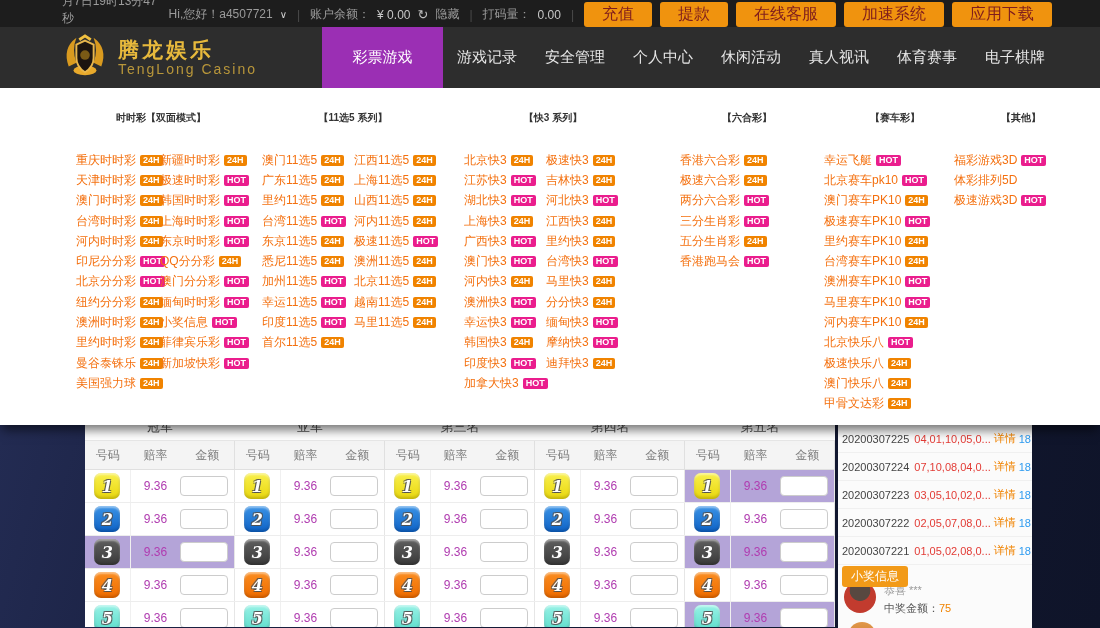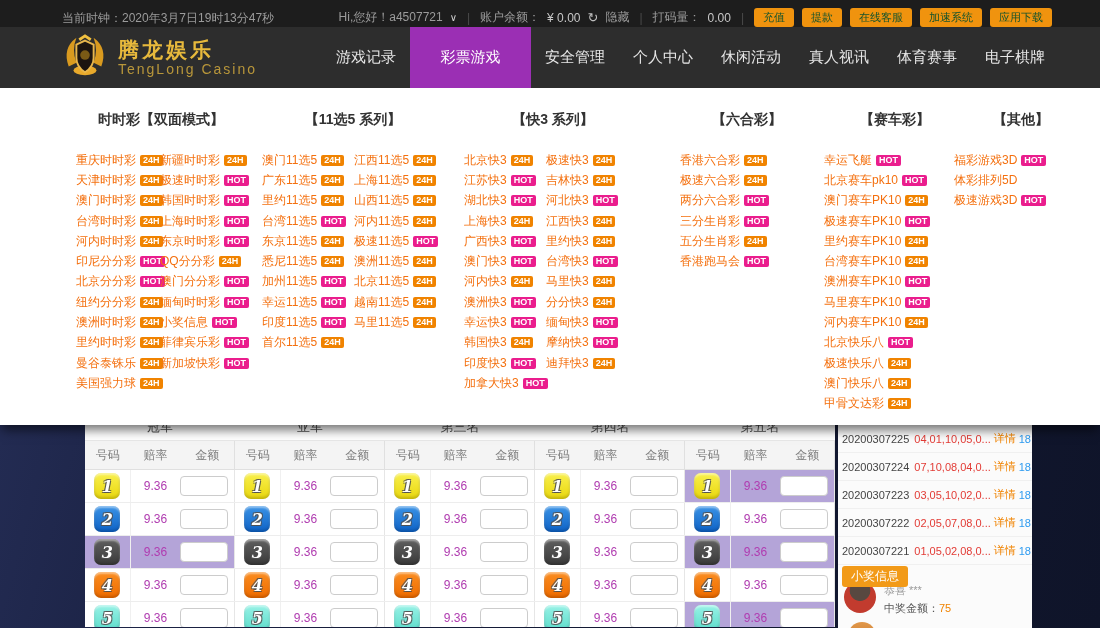--- a/index.html
+++ b/index.html
@@ -10,21 +10,21 @@
     background: linear-gradient(105deg,#27305a 0%,#1a2142 28%,#131a35 58%,#0f1429 100%);
   }
   
   .topbar { position:absolute; top:0; left:0; right:0; height:27px; background:#1d1d1d;
     display:flex; align-items:flex-end; font-size:12px; color:#9b9b9b; z-index:30; }
   .tb-left { margin-left:62px; }
   .tb-right { margin-left:auto; margin-right:48px; display:flex; align-items:center; gap:7px; white-space:nowrap; }
   .tb-sep { color:#4a4a4a; margin:0 3px; }
   .tb-caret { color:#cfcfcf; font-size:10px; cursor:pointer; }
   .tb-refresh { color:#bdbdbd; cursor:pointer; font-size:13px; }
-  .tb-btn { background:#f0930e; color:#14532d; padding:2px 9px; border-radius:3px; font-size:11px; cursor:pointer; }
+  .tb-btn { background:#f0930e; color:#7f1d1d; padding:2px 18px; border-radius:3px; font-size:16px; cursor:pointer; }
   .tb-val { color:#c7c7c7; }
   
   .navbar { position:absolute; top:27px; left:0; right:0; height:61px; background:#2d2d2d;
     display:flex; align-items:center; z-index:30; }
   .logo { display:flex; align-items:center; margin-left:62px; width:260px; cursor:pointer; }
   .logo-text { margin-left:10px; }
   .logo-title { color:#e7b93c; font-size:21px; font-weight:bold; letter-spacing:3px; line-height:22px; }
   .logo-sub { color:#b8963a; font-size:14px; letter-spacing:2px; }
   .nav-items { display:flex; height:100%; }
   .nav-item { width:88px; height:100%; display:flex; align-items:center; justify-content:center;
@@ -34,21 +34,21 @@
   .dropdown { position:absolute; top:88px; left:0; right:0; height:337px; background:#ffffff;
     box-shadow:0 7px 10px -2px rgba(0,0,0,0.55); z-index:20; }
   .menu-col { position:absolute; top:0; height:100%; }
   .col1 { left:72px;  width:178px; }
   .col2 { left:258px; width:190px; }
   .col3 { left:460px; width:186px; }
   .col4 { left:676px; width:142px; }
   .col5 { left:820px; width:150px; }
   .col6 { left:950px; width:142px; }
   .menu-title { position:absolute; top:23px; left:0; right:0; text-align:center;
-    font-size:14px; font-weight:bold; color:#333; white-space:nowrap; }
+    font-size:10px; font-weight:bold; color:#333; white-space:nowrap; }
   .menu-items { position:absolute; top:62px; left:4px; right:0; display:grid; grid-auto-rows:20.3px; }
   .menu-items.two { grid-template-columns:1fr 1fr; }
   .menu-items.one { grid-template-columns:1fr; }
   .col1 .menu-items.two { grid-template-columns:84px 84px; }
   .col2 .menu-items.two { grid-template-columns:92px 92px; }
   .col3 .menu-items.two { grid-template-columns:82px 82px; }
   .menu-item { display:flex; align-items:center; white-space:nowrap; cursor:pointer; }
   .mi-name { color:#f4700f; font-size:12px; }
   .badge { font-size:9px; line-height:11px; color:#fff; border-radius:2px; padding:0 3px;
     margin-left:4px; font-weight:bold; }
@@ -139,22 +139,22 @@
           <circle cx="24" cy="23" r="5" fill="#7a5a16"></circle>
           <path d="M18 7 L24 3 L30 7" stroke="#f0c040" stroke-width="3" fill="none"></path>
         </svg>
       </span>
       <span class="logo-text">
         <div class="logo-title">腾龙娱乐</div>
         <div class="logo-sub">TengLong Casino</div>
       </span>
     </div>
     <div class="nav-items">
+        <div class="nav-item active">彩票游戏</div>
         <div class="nav-item">游戏记录</div>
-        <div class="nav-item active">彩票游戏</div>
         <div class="nav-item">安全管理</div>
         <div class="nav-item">个人中心</div>
         <div class="nav-item">休闲活动</div>
         <div class="nav-item">真人视讯</div>
         <div class="nav-item">体育赛事</div>
         <div class="nav-item">电子棋牌</div>
       </div>
   </div>
 
   <div class="dropdown">

